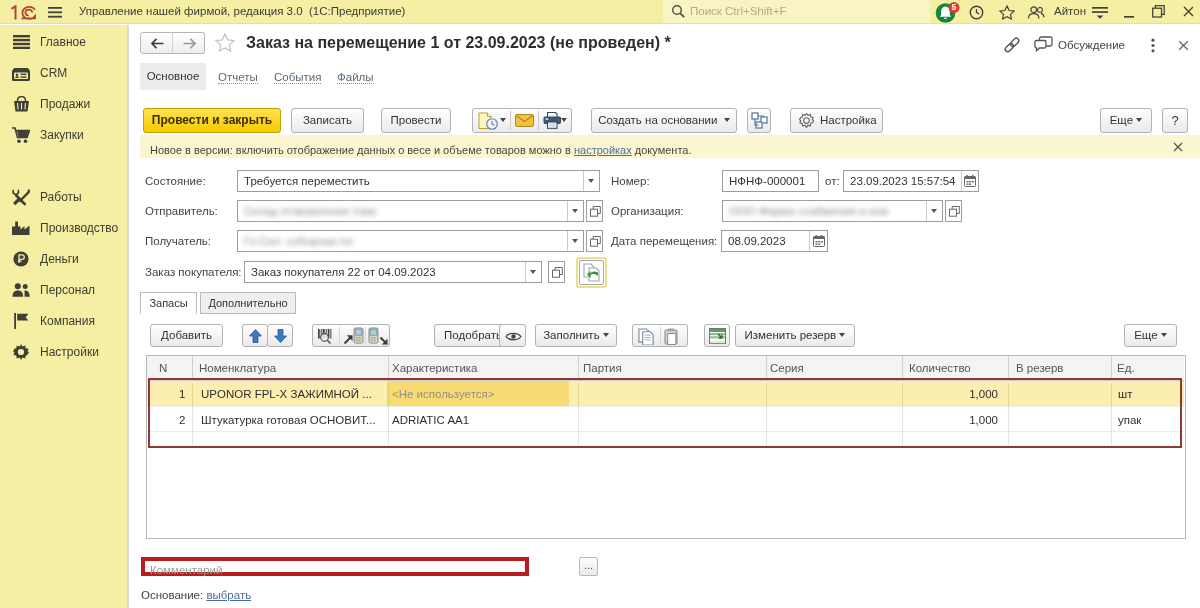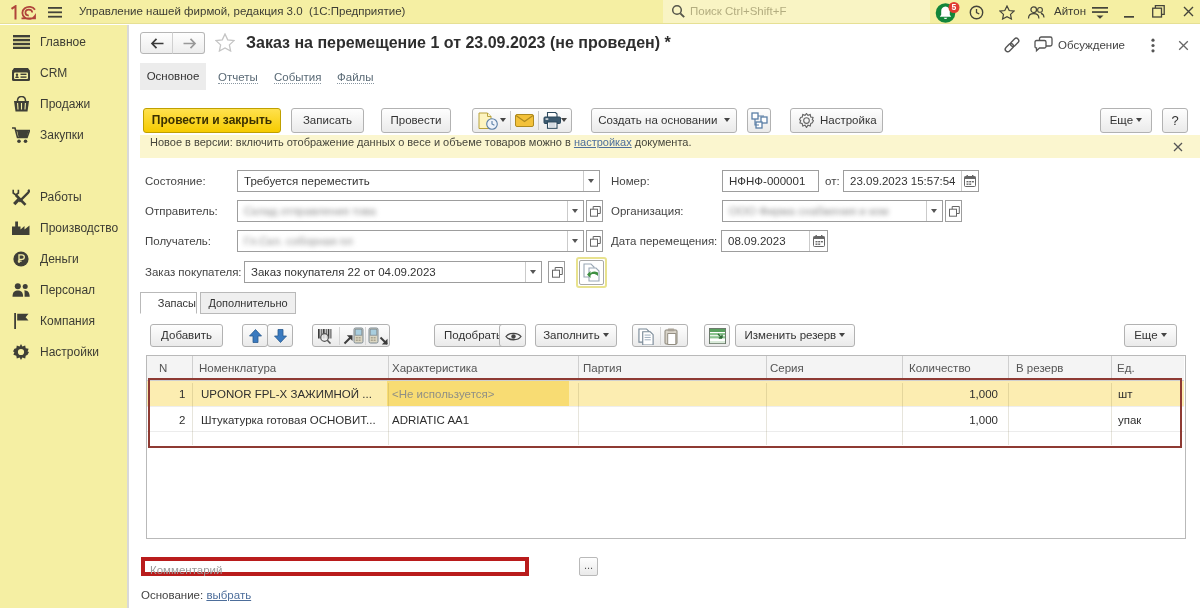--- a/index.html
+++ b/index.html
@@ -22,32 +22,32 @@
 .navbtn.r { left:172px; border-radius:0 3px 3px 0; border-left:1px solid #d0d0d0; }
 #doctitle { position:absolute; left:246px; top:34px; font-size:16px; font-weight:bold; color:#2e2e2e; }
 .ntab-active { position:absolute; left:140px; top:63px; width:66px; height:27px; background:#ececec; color:#333; font-size:11.5px; text-align:center; line-height:26px; }
 .nlink { position:absolute; top:71px; color:#5a6a76; font-size:11.5px; border-bottom:1px dotted #8a97a1; }
 
 .btn { position:absolute; top:108px; height:25px; background:linear-gradient(#fefefe,#eaeaea); border:1px solid #b2b2b2; border-radius:3px; text-align:center; font-size:11.5px; color:#333; line-height:23px; }
 #btn-main { left:143px; width:138px; background:linear-gradient(#ffe14e,#f6cb00); border:1px solid #bfa000; font-weight:bold; font-size:12px; color:#3a3000; }
 .dar { position:relative; top:1px; display:inline-block; border:3.5px solid transparent; border-top:4.5px solid #444; }
 
 #notif { position:absolute; left:140px; top:135px; width:1060px; height:23px; background:#fbf6cf; }
-#notif span { position:absolute; left:10px; top:1px; font-size:11px; color:#46463c; }
+#notif span { position:absolute; left:10px; top:9px; font-size:11px; color:#46463c; }
 
 .lbl { position:absolute; font-size:11.5px; color:#444; white-space:nowrap; }
 .fld { position:absolute; height:22px; border:1px solid #9d9d9d; background:#fff; font-size:11.5px; }
 .fld .val { position:absolute; left:6px; top:4px; white-space:nowrap;text-align:right; }
 .fld .dd { position:absolute; right:0; top:0; width:16px; height:20px; border-left:1px solid #cbcbcb; }
 .fld .dd:after { content:""; position:absolute; left:4px; top:8px; border:3.5px solid transparent; border-top:4.5px solid #555; }
 .sq { position:absolute; width:17px; height:22px; border:1px solid #9d9d9d; background:#fff; }
 .blur { filter:blur(2.5px); color:#8a8a8a; }
 
 .tab2 { position:absolute; top:292px; height:22px; border:1px solid #b9b9b9; font-size:11px; text-align:center; line-height:20px; }
-#tab2a { left:140px; width:57px; background:#fff; border-bottom:1px solid #fff; z-index:2;text-align:right; }
+#tab2a { left:140px; width:57px; background:#fff; border-bottom:1px solid #fff; z-index:2; }
 #tab2b { left:200px; width:96px; background:#efefef; }
 .tbtn { position:absolute; top:324px; height:23px; background:linear-gradient(#fefefe,#eaeaea); border:1px solid #b2b2b2; border-radius:3px; text-align:center; font-size:11.5px; color:#333; line-height:21px; }
 
 #tbl { position:absolute; left:146px; top:355px; width:1040px; height:184px; border:1px solid #b9b9b9; background:#fff; }
 #thead { position:absolute; left:0; top:0; width:1037px; height:25px; background:#f4f4f4; border-bottom:1px solid #cfcfcf; }
 .hc { position:absolute; top:6px; font-size:11.5px; color:#555; }
 .vsep { position:absolute; top:0; width:1px; height:25px; background:#cfcfcf; }
 .bsep { position:absolute; top:27px; width:1px; height:62px; background:rgba(120,110,60,0.18); z-index:4; }
 #redbox { position:absolute; left:1px; top:22px; width:1034px; height:70px; border:2px solid #8e3a33; z-index:3; }
 .row1 { position:absolute; left:0px; top:25px; width:1037px; height:25px; background:#fcedb1; }

